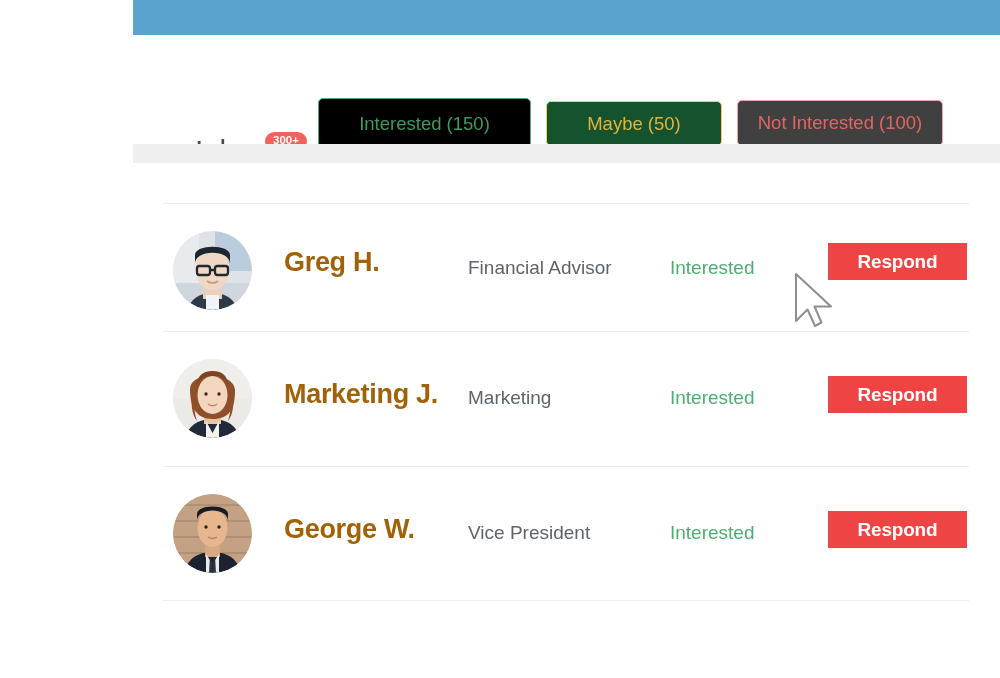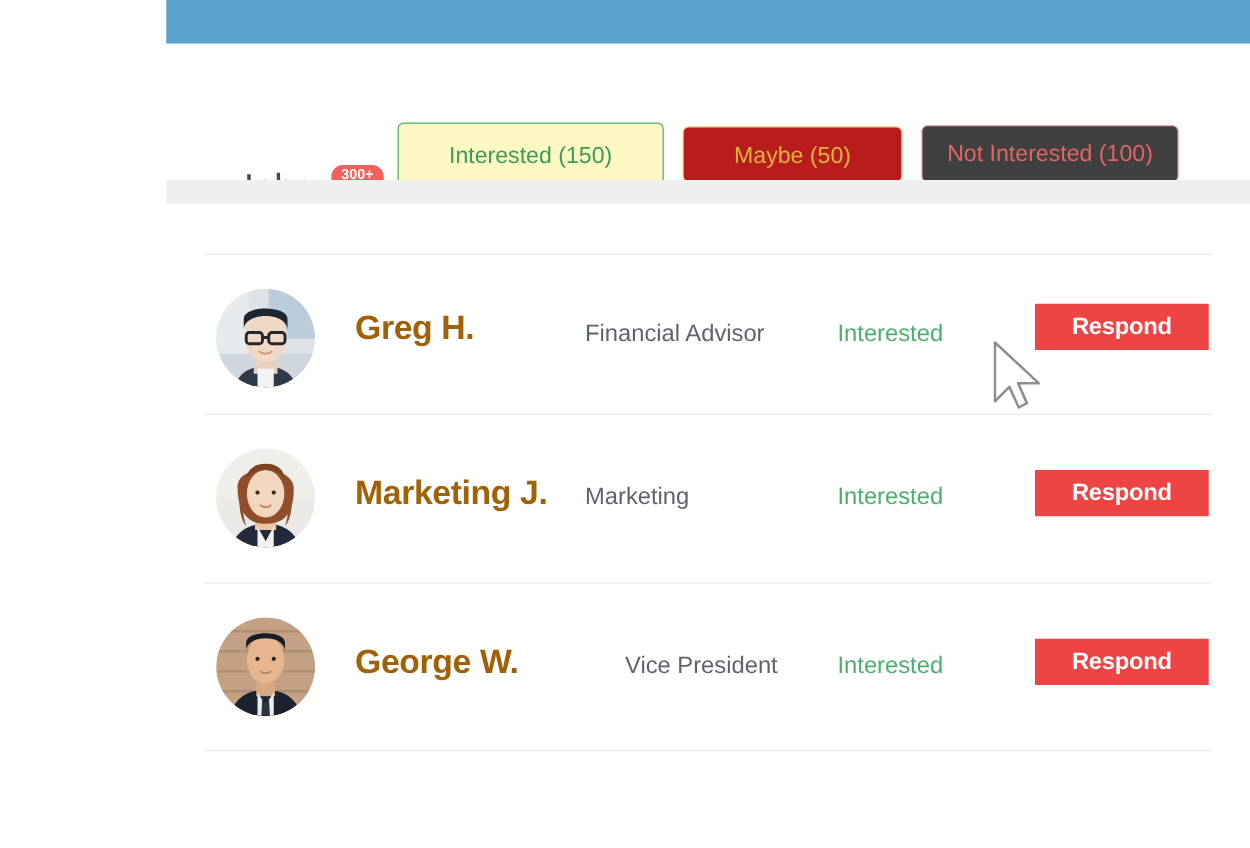--- a/index.html
+++ b/index.html
@@ -106,31 +106,31 @@
     font-size: 18.5px;
     font-weight: 500;
     white-space: nowrap;
   }
 
   #tab-interested {
     left: 185px;
     top: 63px;
     width: 213px;
     height: 51px;
-    background: #fef9c3;
+    background: #000000;
     border: 1.6px solid #4fb06a;
     color: #3f9a5c;
   }
 
   #tab-maybe {
     left: 413px;
     top: 66px;
     width: 176px;
     height: 45px;
-    background: #b91c1c;
+    background: #14532d;
     border: 1.4px solid #f0cf6e;
     color: #e0b23e;
   }
 
   #tab-not-interested {
     left: 604px;
     top: 65px;
     width: 206px;
     height: 46px;
     background: #404040;
@@ -238,21 +238,21 @@
     justify-content: center;
   }
 
   
   .r0 .person-name { top: 44px; }
   .r0 .person-title { top: 54px; }
   .r0 .person-status { top: 54px; }
   .r0 .respond-btn { top: 40px; }
 
   .r1 .person-title { left: 335px; }
-  .r2 .person-title { left: 335px; margin-left: 32px; }
+  .r2 .person-title { left: 335px; }
 
   
   #cursor {
     position: absolute;
     left: 794px;
     top: 272px;
     width: 46px;
     height: 56px;
     pointer-events: none;
   }

